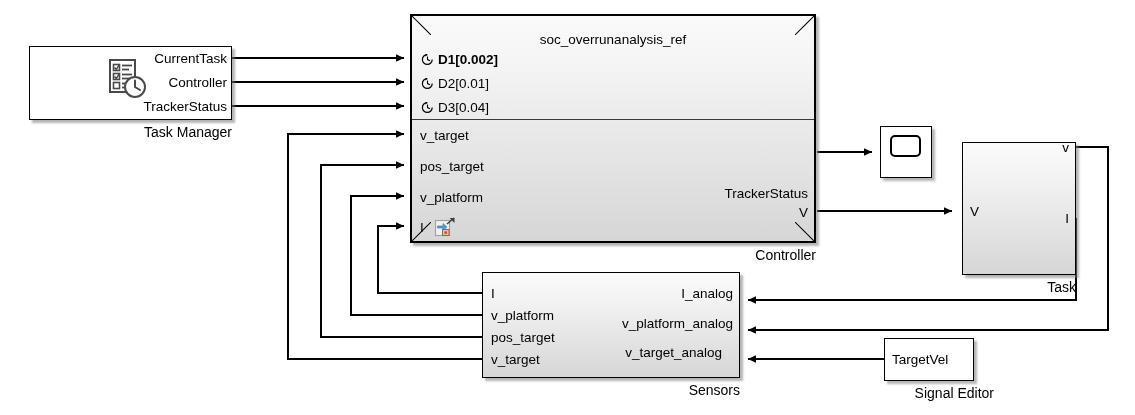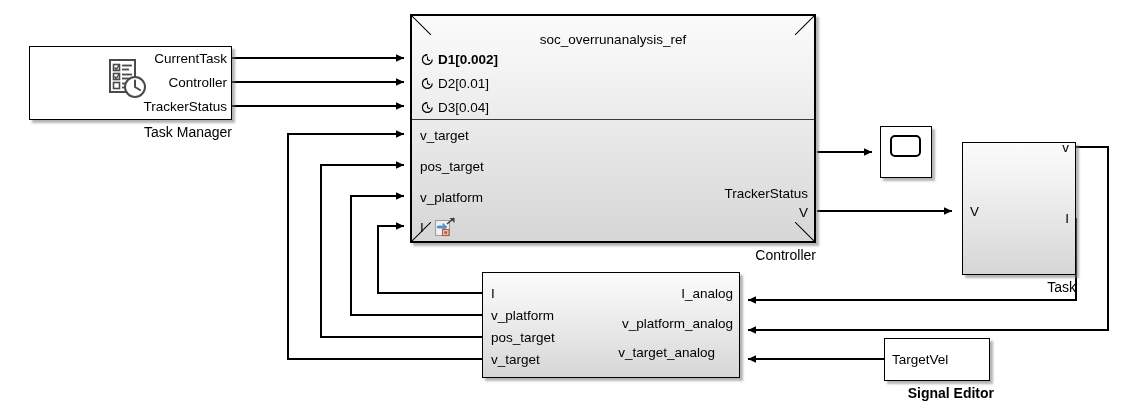--- a/index.html
+++ b/index.html
@@ -265,21 +265,22 @@
   <div class="blk-label" style="left:962px; top:279px; width:114px;">Task</div>
 
   <div class="block grad" style="left:482px; top:272px; width:258px; height:106px;">
     <div class="port" style="left:8px; top:14px;">I</div>
     <div class="port" style="left:8px; top:36px;">v_platform</div>
     <div class="port" style="left:8px; top:58px;">pos_target</div>
     <div class="port" style="left:8px; top:80px;">v_target</div>
 
     <div class="port right" style="right:6px; top:14px;margin-left:28px;">I_analog</div>
     <div class="port right" style="right:6px; top:44px;">v_platform_analog</div>
-    <div class="port right" style="right:24px; top:73px;">v_target_analog</div>
-  </div>
-
-  <div class="block" style="left:884px; top:338px; width:106px; height:43px;">
+    <div class="port right" style="right:17px; top:73px;">v_target_analog</div>
+  </div>
+  <div class="blk-label" style="left:482px; top:382px; width:258px;">Sensors</div>
+
+  <div class="block" style="left:884px; top:338px; width:90px; height:43px;">
     <div class="port" style="left:7px; top:14px;">TargetVel</div>
   </div>
-  <div class="blk-label" style="left:884px; top:385px; width:110px;font-weight:bold;">Signal Editor</div>
+  <div class="blk-label" style="left:884px; top:385px; width:110px;">Signal Editor</div>
 
 </div>
 
 </body></html>

